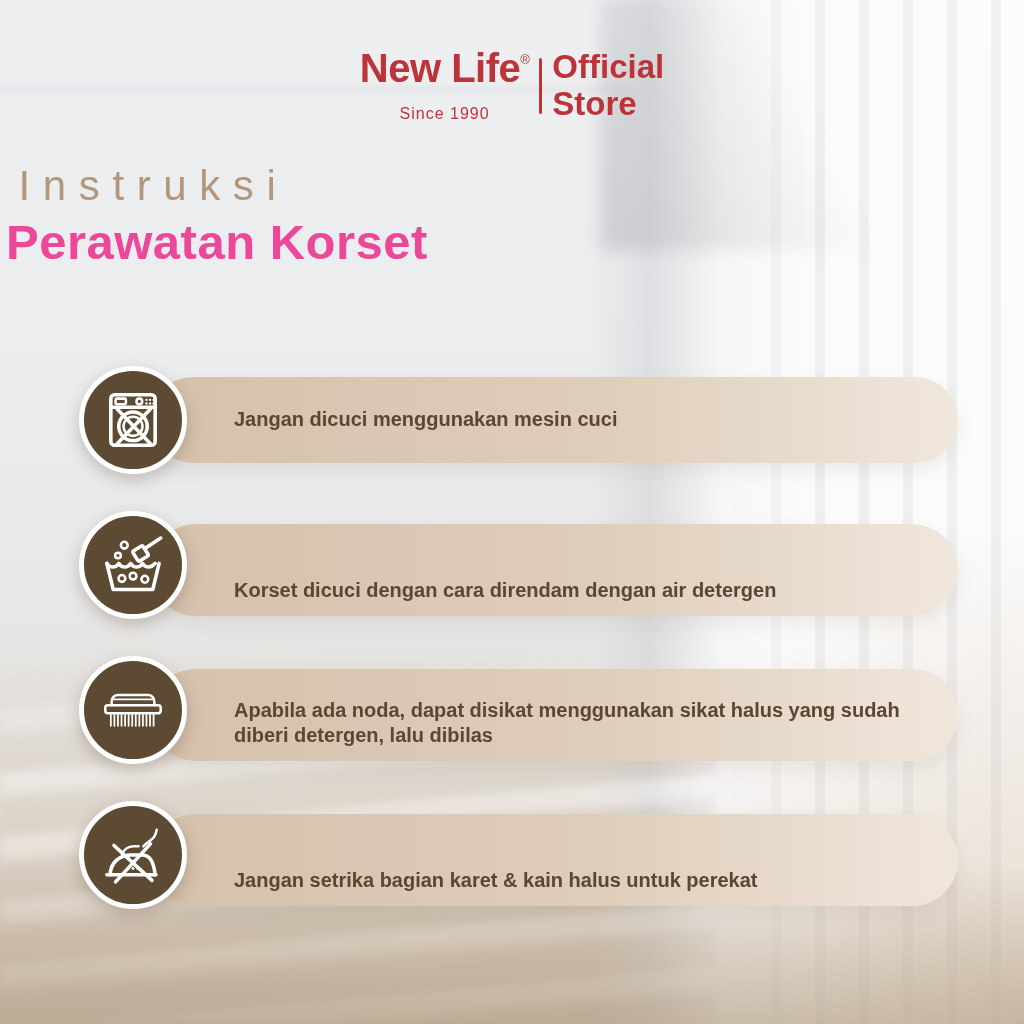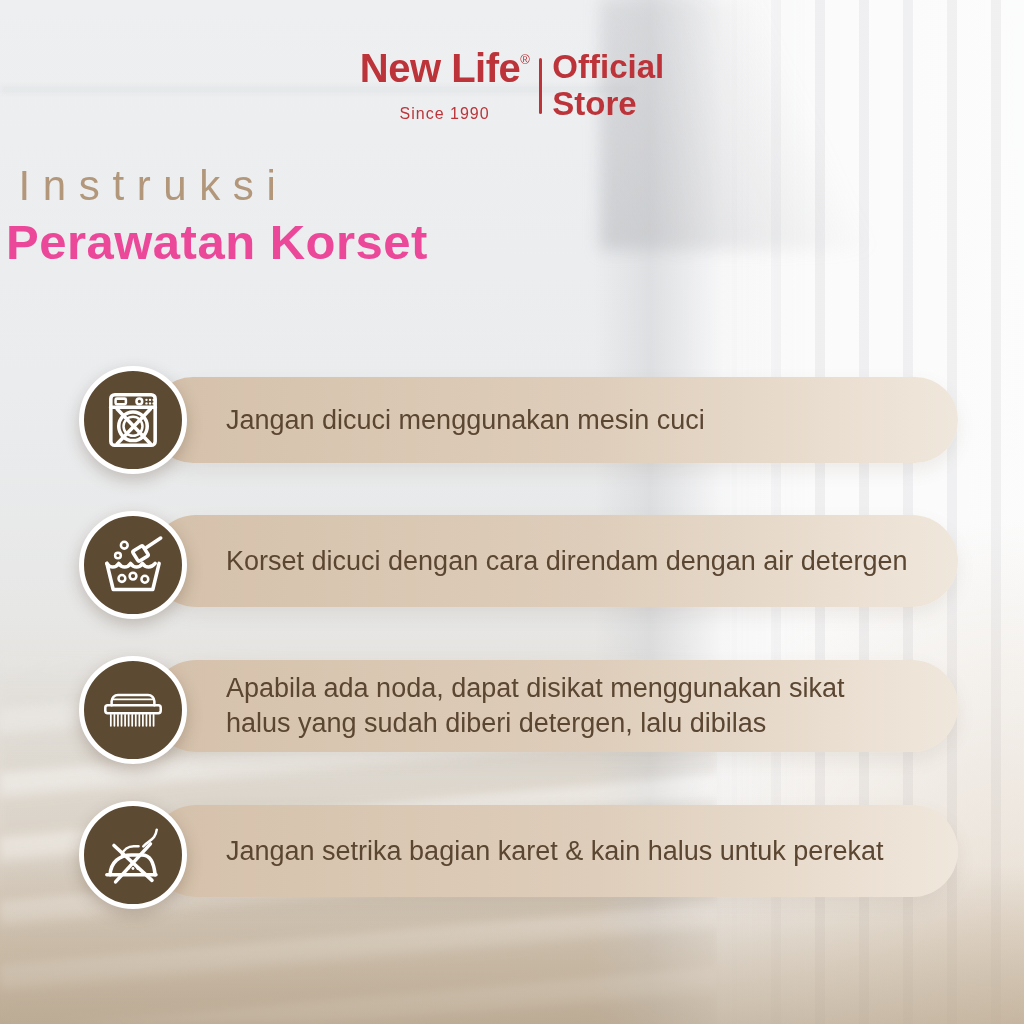--- a/index.html
+++ b/index.html
@@ -72,24 +72,24 @@
   
   .row{position:absolute;left:79px;width:879px;height:108px;}
   .row-1{top:366px;} .row-2{top:511px;} .row-3{top:656px;} .row-4{top:801px;}
   .bar{
     position:absolute;left:71px;right:0;border-radius:48px;
     background:linear-gradient(90deg,#D5C1AB 0%,#DECDBA 55%,#F0E7DC 100%);
     display:flex;align-items:center;
     box-shadow:0 8px 18px rgba(120,100,75,.10);
   }
   .row-1 .bar{top:11px;height:86px;}
-  .row-2 .bar,.row-3 .bar,.row-4 .bar{top:4px;height:92px;}
+  .row-2 .bar,.row-3 .bar,.row-4 .bar{top:13px;height:92px;align-items:flex-end;}
   .bar-text{
-    margin:4px;padding:0 44px 0 72px;
-    color:#5B4632;font-size:27px;font-weight:400;line-height:1.28;
+    margin:12px;padding:0 44px 0 72px;
+    color:#5B4632;font-size:20px;font-weight:700;line-height:1.28;
   }
   .badge{
     position:absolute;left:0;top:0;width:108px;height:108px;box-sizing:border-box;
     background:#5D4A33;border:5px solid #FFFFFF;border-radius:50%;
     box-shadow:0 6px 16px rgba(90,70,50,.28);
     display:flex;align-items:center;justify-content:center;
   }
   .badge svg{width:76px;height:76px;display:block;}
   .ic{fill:none;stroke:#FFFFFF;stroke-width:4.5;stroke-linecap:round;stroke-linejoin:round;}
   .ic-thin{fill:none;stroke:#FFFFFF;stroke-width:3.2;stroke-linecap:round;stroke-linejoin:round;}

